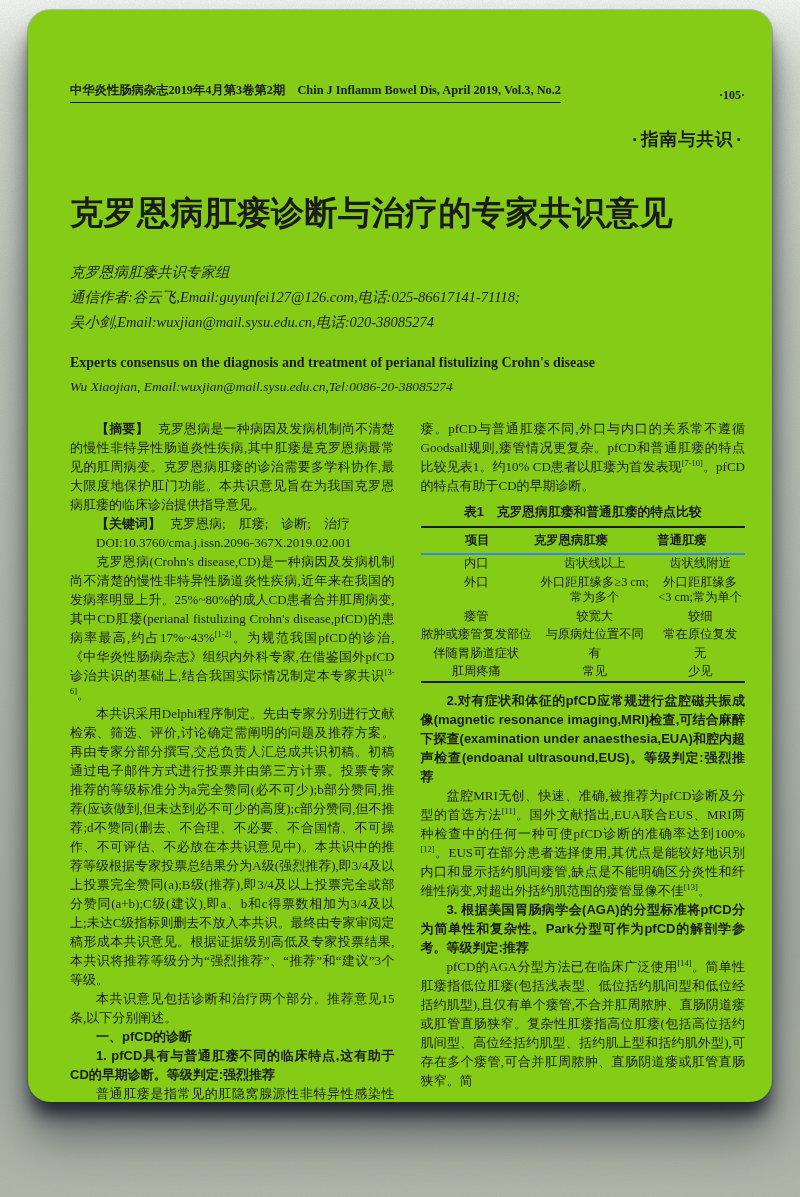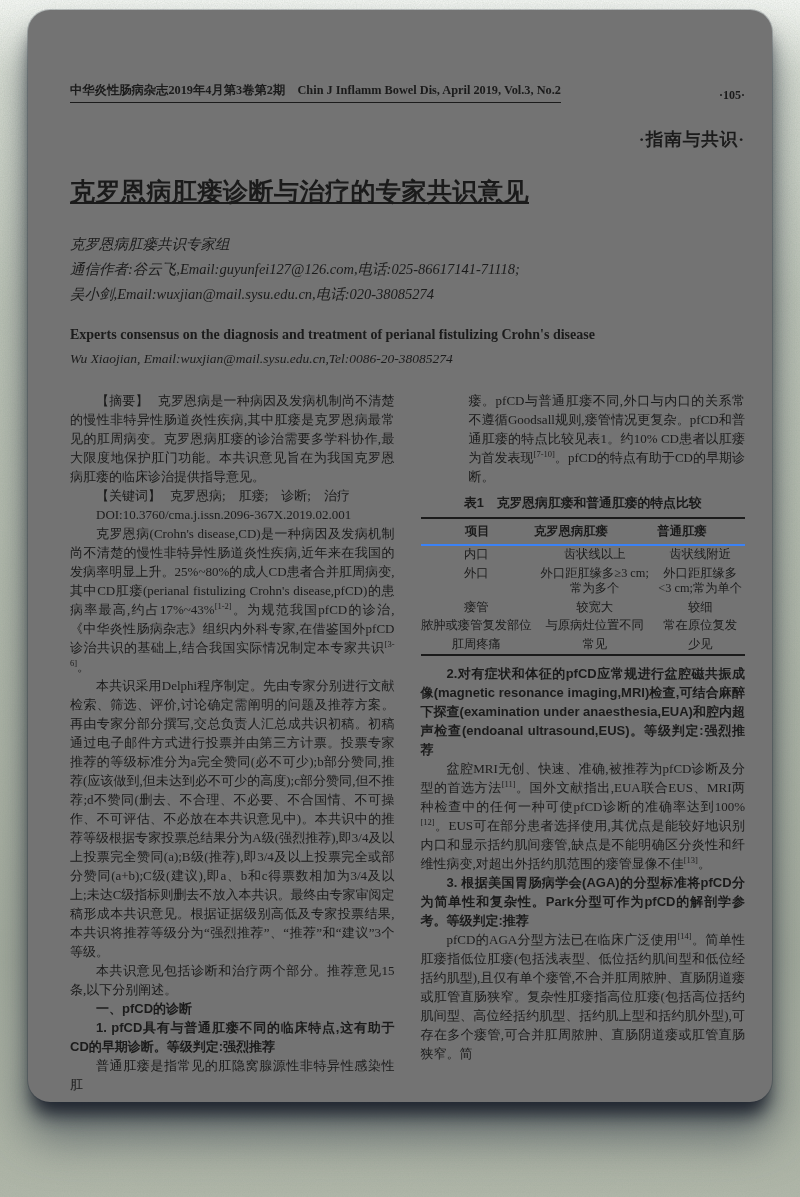--- a/index.html
+++ b/index.html
@@ -15,55 +15,55 @@
   }
   .noise-layer {
     position: absolute; inset: 0;
     width: 800px; height: 1197px;
     opacity: .5; pointer-events: none;
   }
   .page-card {
     position: absolute; left: 28px; top: 10px;
     width: 744px; height: 1092px;
     box-sizing: border-box;
-    background: #737373;
+    background: #84cc16;
     border-radius: 22px;
     padding: 72px 27px 0 42px;
     overflow: hidden;
     box-shadow:
       0 0 0 1px rgba(40,48,58,.25),
       0 16px 18px -4px rgba(26,32,42,.95),
       0 34px 46px 2px rgba(52,60,72,.6);
     color: #1b1b1b;
   }
   
   .running-head { display: flex; justify-content: space-between; align-items: flex-end; }
   .rh-left {
     font-size: 12.3px; font-weight: 700;
     border-bottom: 1.2px solid #1b1b1b; padding-bottom: 3px;
   }
   .rh-right { font-size: 12px; font-weight: 700; padding-left: 14px; }
   .banner { text-align: right; font-weight: 700; font-size: 17.5px; margin-top: 24px;
-    font-family: Liberation Serif, serif; letter-spacing: 1px; }
+    font-family: Liberation Mono, monospace; letter-spacing: 1px; }
   
   .cn-title {
     font-family: "Liberation Sans", sans-serif;
-    font-size: 25px; font-weight: 700; margin: 24px 0 0 0; letter-spacing: .5px; text-decoration: underline;
+    font-size: 33px; font-weight: 700; margin: 40px 0 0 0; letter-spacing: .5px;
   }
   .kai-block { margin-top: 24px; }
   .kai { font-style: italic; font-size: 14.5px; line-height: 25px; margin: 0; }
   .en-block { margin-top: 20px; }
   .en-title { font-weight: 700; font-size: 14px; margin: 0 0 6px 0; }
   .en-line { font-style: italic; font-size: 13.5px; line-height: 20.5px; margin: 0; }
   
   .columns { display: flex; gap: 26px; margin-top: 21px; }
   .col { width: 325px; font-size: 13px; line-height: 19px; text-align: justify; }
   .col p { margin: 0; text-indent: 2em; }
-  .col p.noindent { text-indent: 0; margin-left: 48px; }
-  .bold-label { font-weight: 400; font-family: "Liberation Sans", sans-serif; margin-right: .7em; }
+  .col p.noindent { text-indent: 0; }
+  .bold-label { font-weight: 700; font-family: "Liberation Sans", sans-serif; margin-right: .7em; }
   .h { font-weight: 700; font-family: "Liberation Sans", sans-serif; }
   .doi-line { text-indent: 2em; }
   sup { font-size: 8.5px; line-height: 0; }
   
   .table-block { margin: 7px 0 8px 0; }
   .t-title { text-align: center; font-weight: 700; font-size: 12.8px;
     font-family: "Liberation Sans", sans-serif; margin: 4px 0 5px 0; }
   table { width: 100%; border-collapse: collapse; font-size: 12.3px;
     border-top: 2px solid #1b1b1b; border-bottom: 2px solid #1b1b1b; }
   thead th { font-weight: 700; text-align: left; border-bottom: 2px solid #3b82f6;
@@ -151,20 +151,25 @@
                 <td>瘘管</td>
                 <td>较宽大</td>
                 <td>较细</td>
               </tr>
             <tr>
                 <td>脓肿或瘘管复发部位</td>
                 <td>与原病灶位置不同</td>
                 <td>常在原位复发</td>
               </tr>
             <tr>
+                <td>伴随胃肠道症状</td>
+                <td>有</td>
+                <td>无</td>
+              </tr>
+            <tr>
                 <td>肛周疼痛</td>
                 <td>常见</td>
                 <td>少见</td>
               </tr>
           </tbody>
         </table>
       </div>
 
       <p class="h">2.对有症状和体征的pfCD应常规进行盆腔磁共振成像(magnetic resonance imaging,MRI)检查,可结合麻醉下探查(examination under anaesthesia,EUA)和腔内超声检查(endoanal ultrasound,EUS)。等级判定:强烈推荐</p>
       <p>盆腔MRI无创、快速、准确,被推荐为pfCD诊断及分型的首选方法<sup>[11]</sup>。国外文献指出,EUA联合EUS、MRI两种检查中的任何一种可使pfCD诊断的准确率达到100%<sup>[12]</sup>。EUS可在部分患者选择使用,其优点是能较好地识别内口和显示括约肌间瘘管,缺点是不能明确区分炎性和纤维性病变,对超出外括约肌范围的瘘管显像不佳<sup>[13]</sup>。</p>

